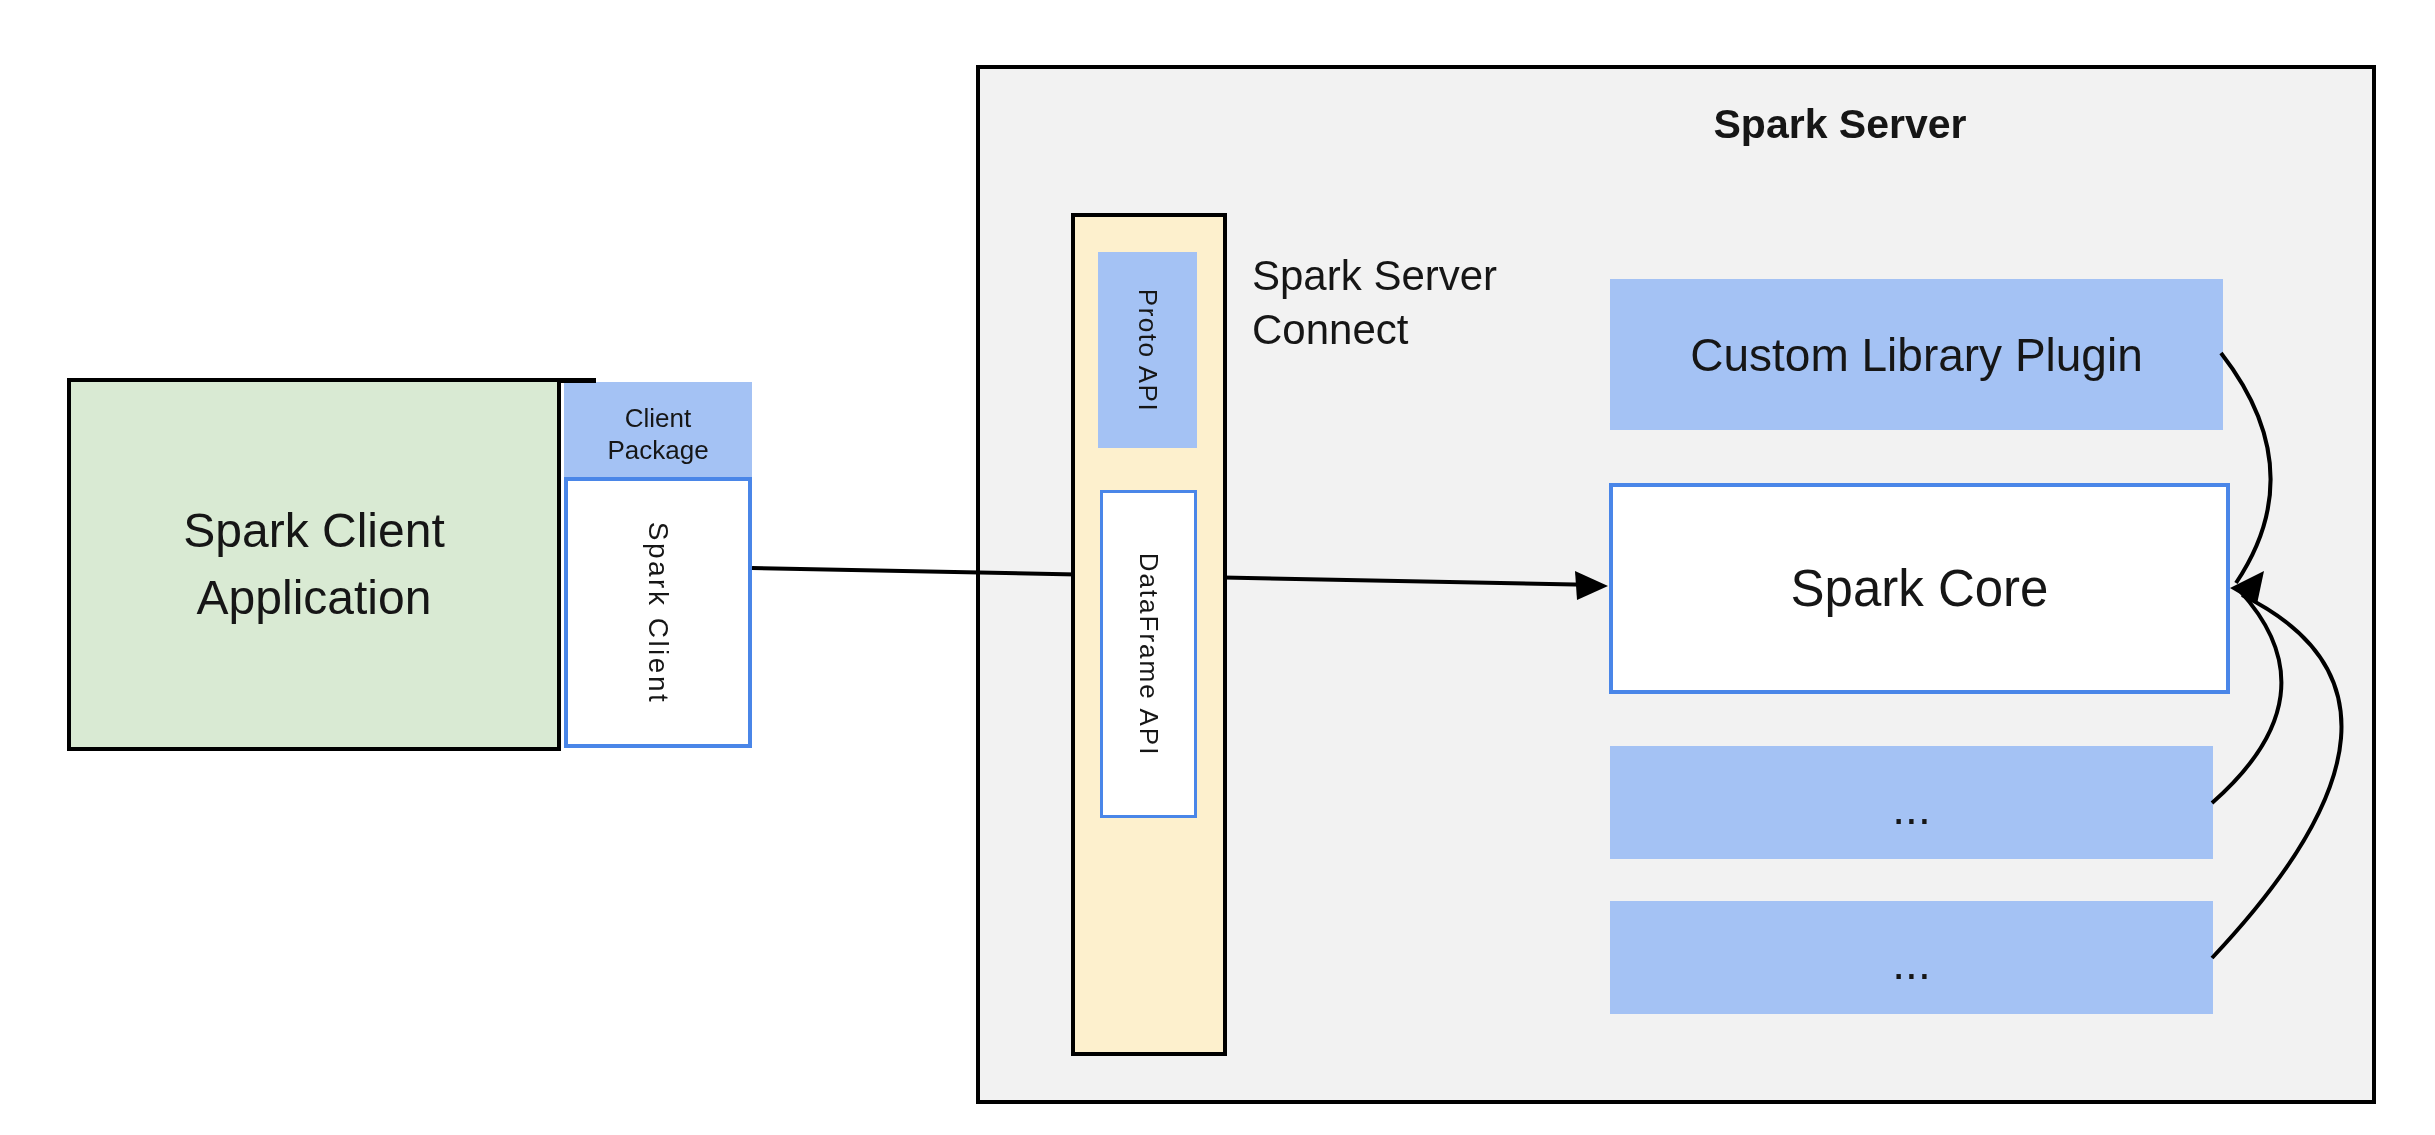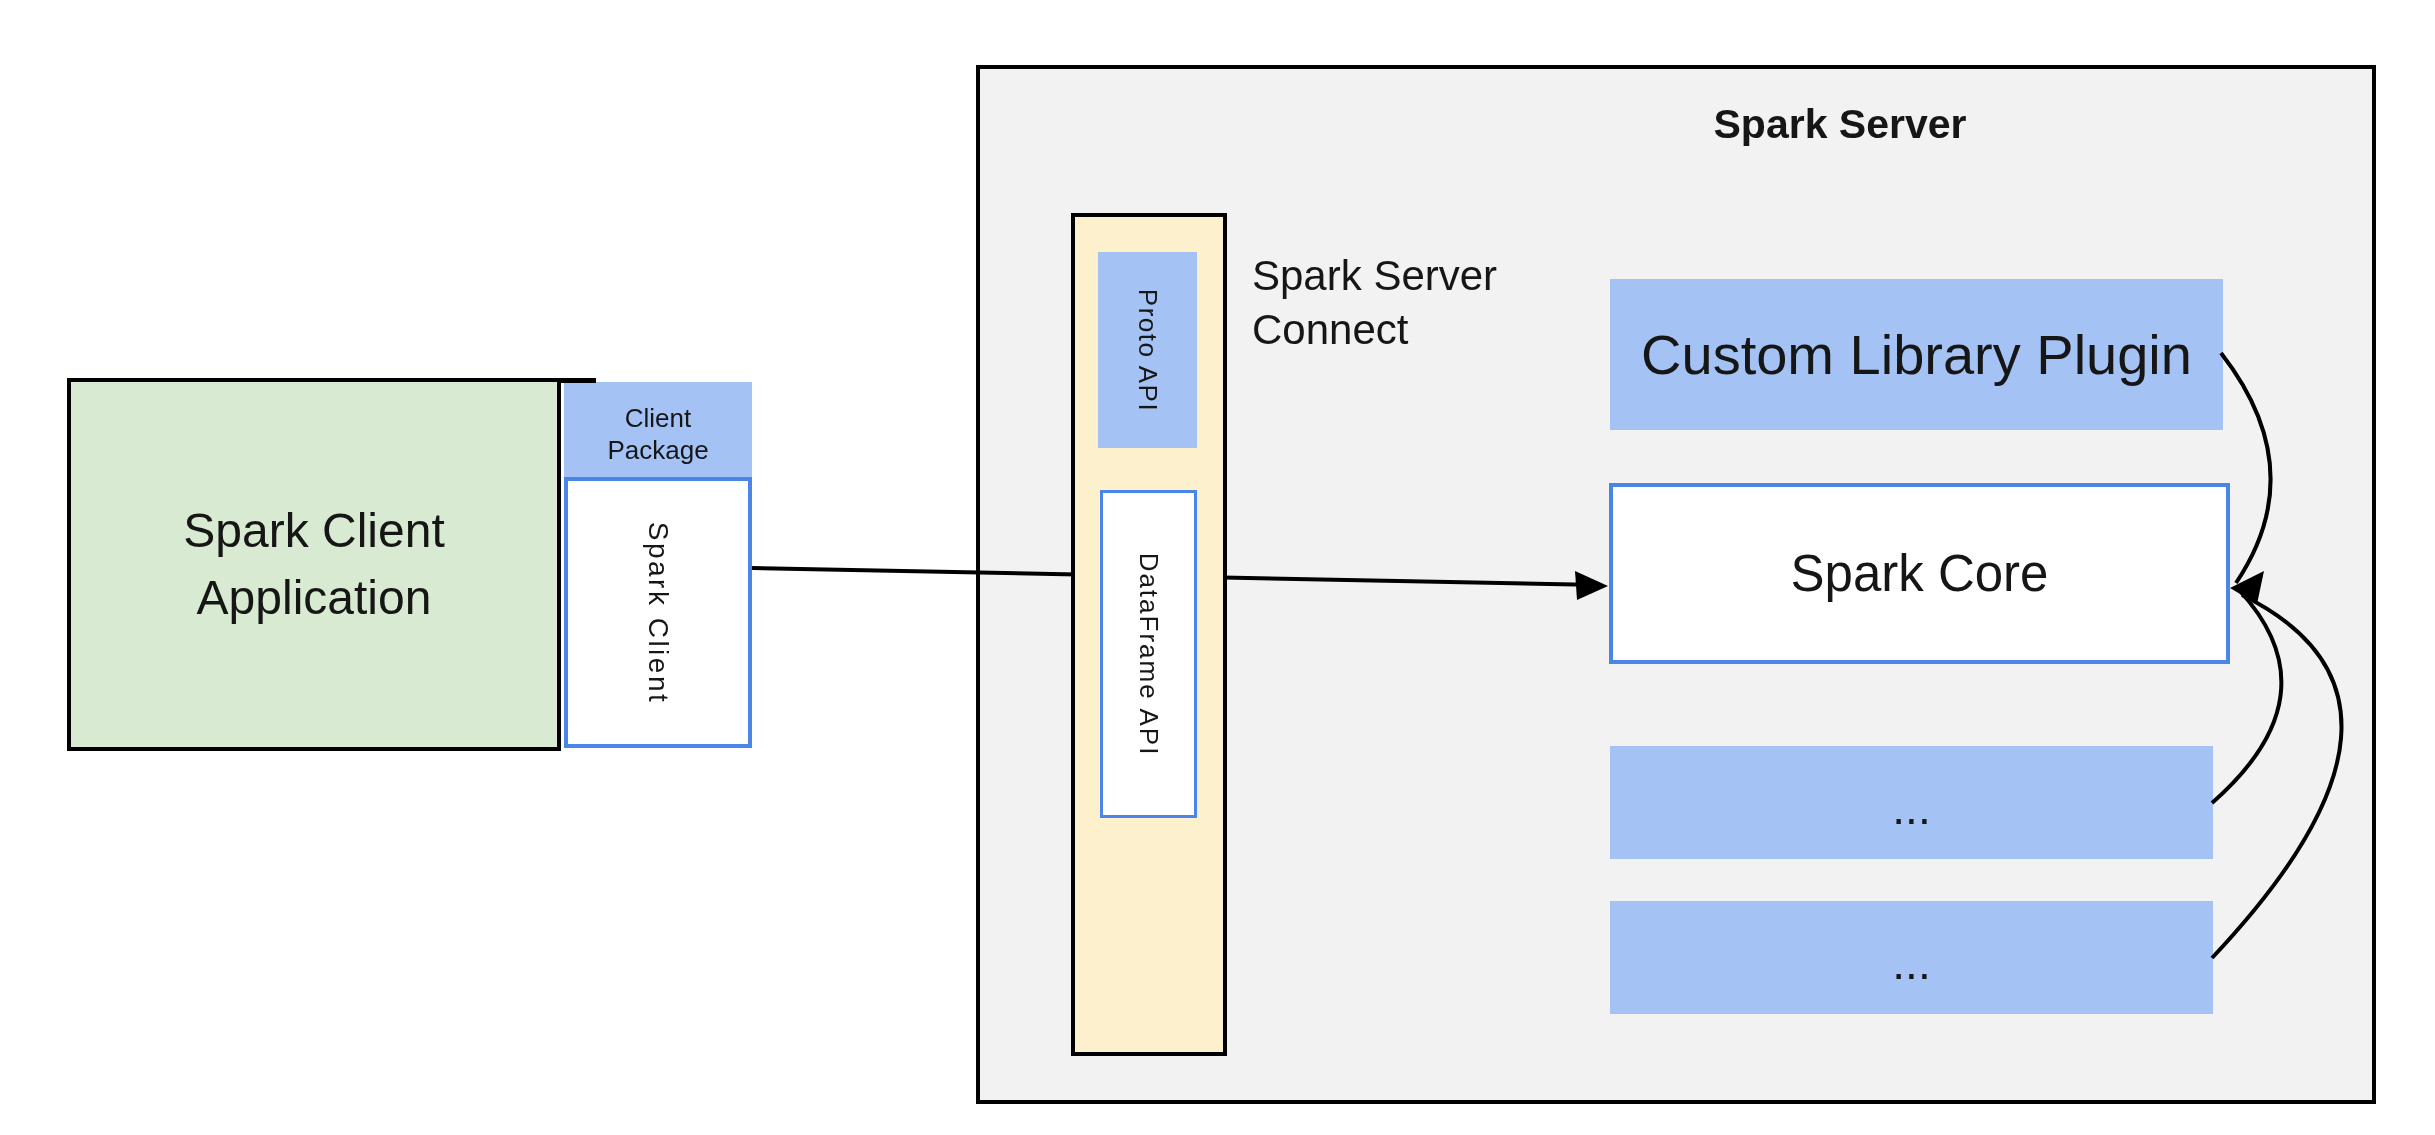--- a/index.html
+++ b/index.html
@@ -84,24 +84,24 @@
     transform: rotate(90deg);
     white-space: nowrap;
   }
   .spark-client-box .vtext { font-size: 28px; letter-spacing: 2.5px; }
   .proto-box .vtext { font-size: 26px; letter-spacing: 1.5px; }
   .dataframe-box .vtext { font-size: 26px; letter-spacing: 2px; }
 
   .plugin-box {
     left: 1610px; top: 279px; width: 613px; height: 151px;
     background: var(--blue, #a4c2f4);
-    font-size: 56px;
+    font-size: 46px;
   }
   .core-box {
-    left: 1609px; top: 483px; width: 621px; height: 181px;
+    left: 1609px; top: 483px; width: 621px; height: 211px;
     background: #fff;
     border: 4px solid var(--blue-border, #4a86e8);
     font-size: 51px;
   }
   .dots-box-1 { left: 1610px; top: 746px; }
   .dots-box-2 { left: 1610px; top: 901px; }
   .dots-box {
     width: 603px; height: 113px;
     background: var(--blue, #a4c2f4);
     font-size: 46px;

